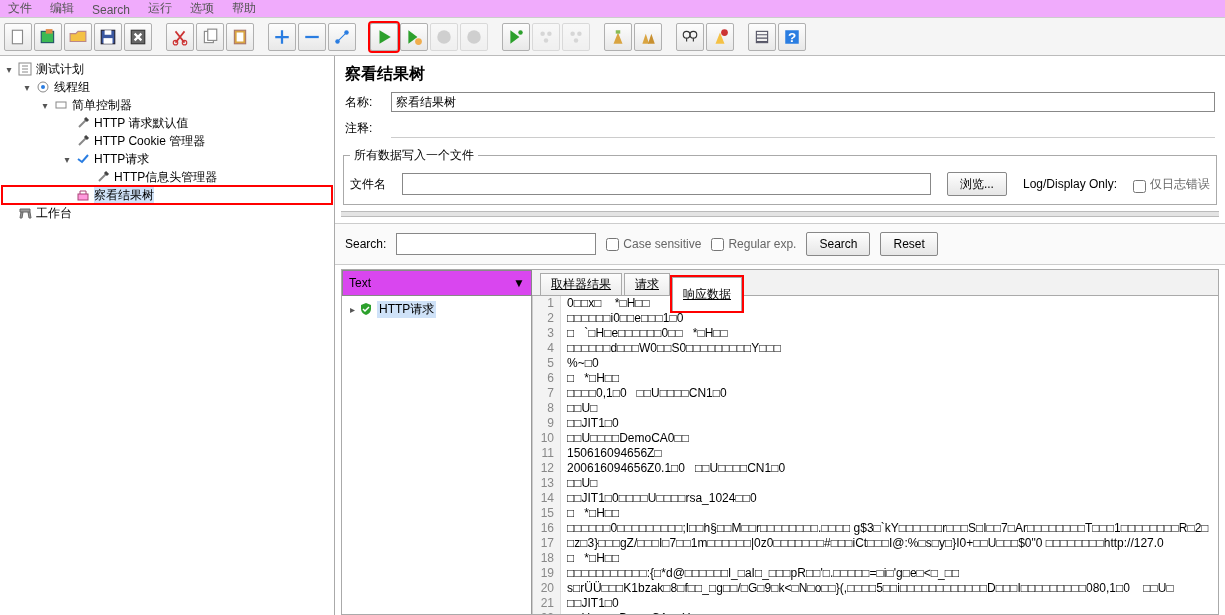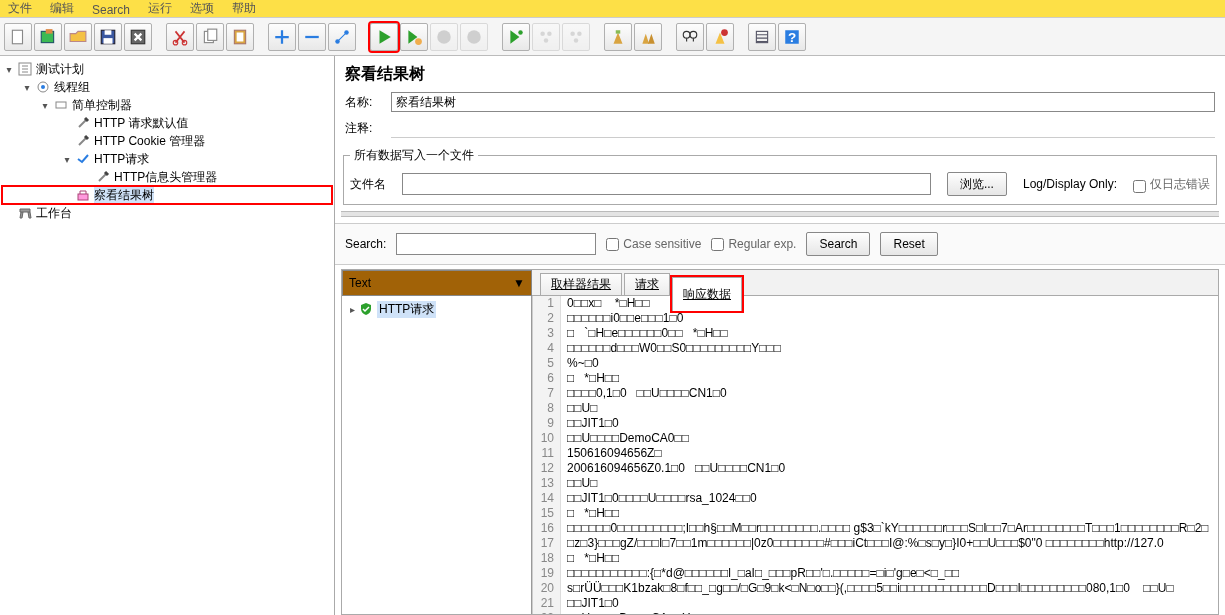--- a/index.html
+++ b/index.html
@@ -1,17 +1,17 @@
 <!DOCTYPE html>
 <html><head>
 <meta charset="utf-8">
 <style>
 * { box-sizing: border-box; margin: 0; padding: 0; font-family: "Microsoft YaHei", Arial, sans-serif; font-size: 12px; }
 body { background: #fff; width: 1225px; height: 615px; overflow: hidden; }
-.menubar { background: #fde047; border-bottom: 1px solid #ccc; height: 18px; display: flex; align-items: flex-end; padding-left: 4px; gap: 10px; color: #555; }
+.menubar { background: #f0abfc; border-bottom: 1px solid #ccc; height: 18px; display: flex; align-items: flex-end; padding-left: 4px; gap: 10px; color: #555; }
 .menubar span { padding: 0 4px; cursor: default; }
 .toolbar { background: #f5f5f5; border-bottom: 1px solid #bbb; height: 38px; display: flex; align-items: center; padding: 3px 4px; gap: 2px; }
 .tbtn { width: 28px; height: 28px; border: 1px solid #b0b0b0; border-radius: 2px; background: linear-gradient(#fdfdfd,#e8e8e8); display: flex; align-items: center; justify-content: center; cursor: pointer; }
 .tbtn svg { width: 18px; height: 18px; }
 .tsep { width: 10px; }
 .redbox { outline: 2px solid #ff0000; outline-offset: 0px; }
 .main { display: flex; height: calc(615px - 56px); }
 .tree-pane { width: 335px; border-right: 1px solid #aaa; padding: 4px 2px; overflow: auto; background:#fff;}
 .tree-row { display: flex; align-items: center; height: 18px; padding-left: var(--ind,0px); white-space: nowrap; cursor: default; }
 .tree-row .toggle { width: 14px; text-align: center; color: #555; font-size:10px;}
@@ -25,21 +25,21 @@
 fieldset { margin: 6px 8px; border:1px solid #aaa; padding: 4px 6px 8px; }
 fieldset legend { padding: 0 4px; }
 .file-row { display:flex; align-items:center; gap:16px; padding-top:4px;}
 .file-row input[type=text]{ flex:1; height:22px; border:1px solid #888;}
 .btn { height:24px; padding:0 12px; border:1px solid #888; background:linear-gradient(#fefefe,#e6e6e6); cursor:pointer; border-radius:2px;}
 .search-bar { display:flex; align-items:center; gap:10px; padding:8px 10px; border-top:1px solid #ccc; border-bottom:1px solid #ccc; margin-top:6px; background:#fafafa;}
 .search-bar input[type=text]{ width:200px; height:22px; border:1px solid #888; padding:0 4px;}
 .chk { display:flex; align-items:flex-end; gap:4px; color:#666; }
 .result-area { flex:1; display:flex; flex-direction:column; overflow:hidden; border:1px solid #aaa; margin:4px 6px 0 6px;}
 .result-top { display:flex; height:26px; }
-.type-select { width:190px; border:1px solid #888; display:flex; align-items:center; padding:0 6px; justify-content:space-between; background:#a16207;}
+.type-select { width:190px; border:1px solid #888; display:flex; align-items:center; padding:0 6px; justify-content:space-between; background:#d946ef;}
 .tabs { display:flex; align-items:flex-end; padding-left:8px; gap:0; border-bottom:1px solid #aaa; flex:1; background:#f2f2f2;text-decoration:underline;}
 .tab { border:1px solid #aaa; border-bottom:none; padding:3px 10px; background:linear-gradient(#fdfdfd,#ececec); cursor:pointer; margin-right:2px; height:22px; display:flex; align-items:center;}
 .tab.active { background:#fff; position:relative; top:16px; height:34px;}
 .tab.redbox { outline:2px solid #ff0000; }
 .result-body { flex:1; display:flex; overflow:hidden;}
 .result-tree { width:190px; border-right:1px solid #999; padding:4px 2px; background:#fff;}
 .result-tree .rt-row { display:flex; align-items:center; height:18px; gap:4px; padding-left:6px;}
 .rt-row .shield { width:14px; height:14px; }
 .rt-row .label { background:#cfe2f8; padding:0 2px;}
 .code-area { flex:1; overflow:auto; background:#fff; font-family:Consolas,monospace; font-size:12px; border-left:1px solid #ccc;}

